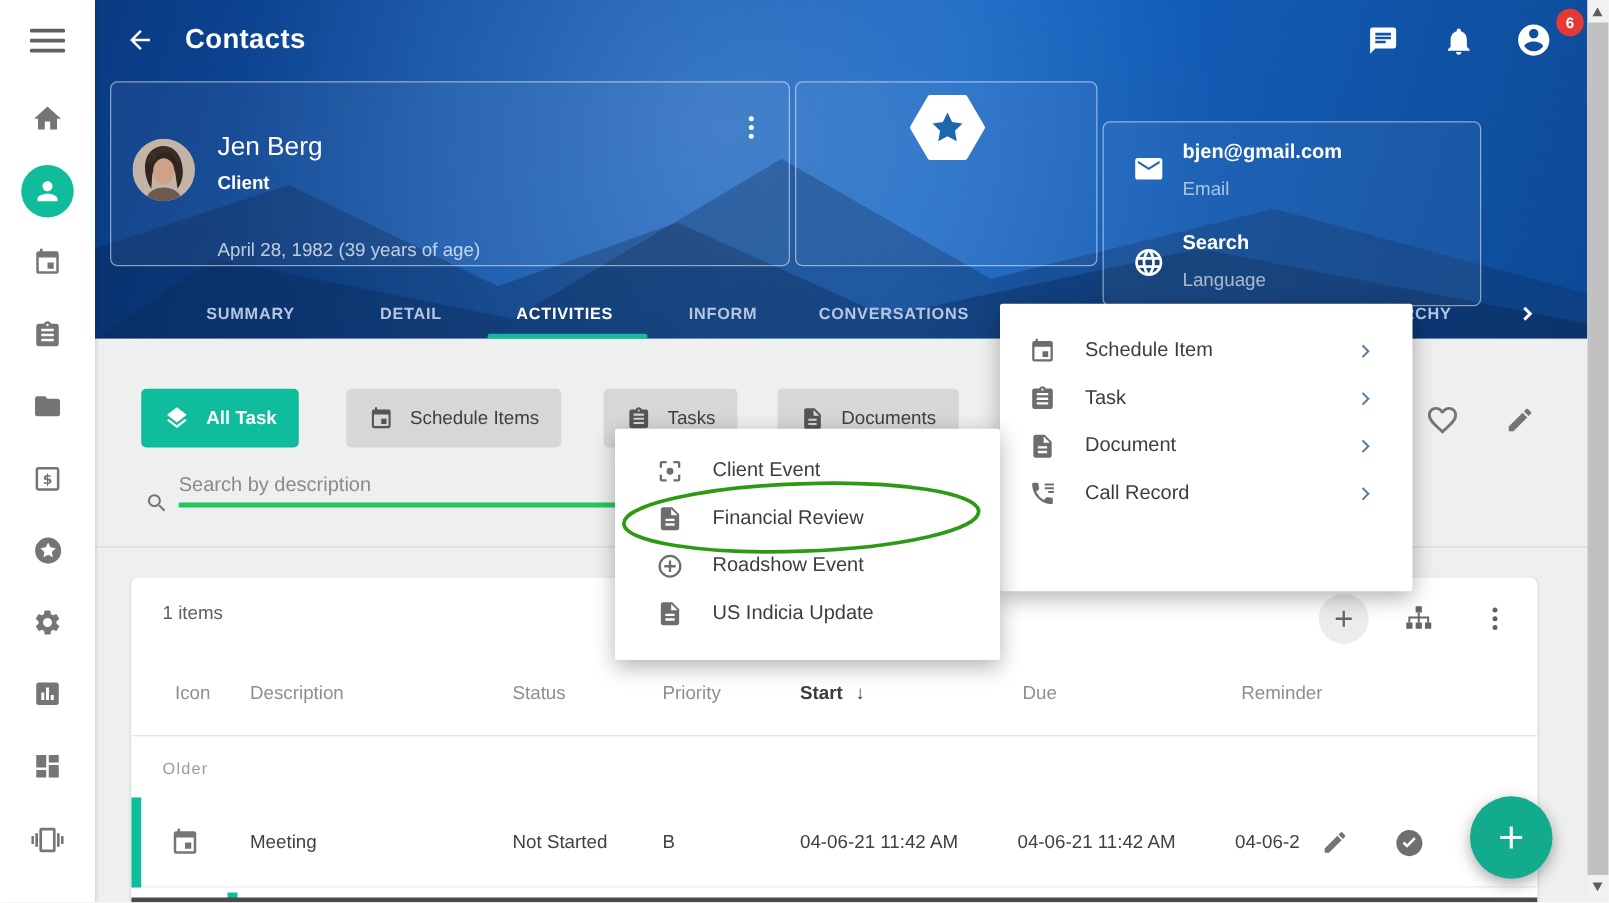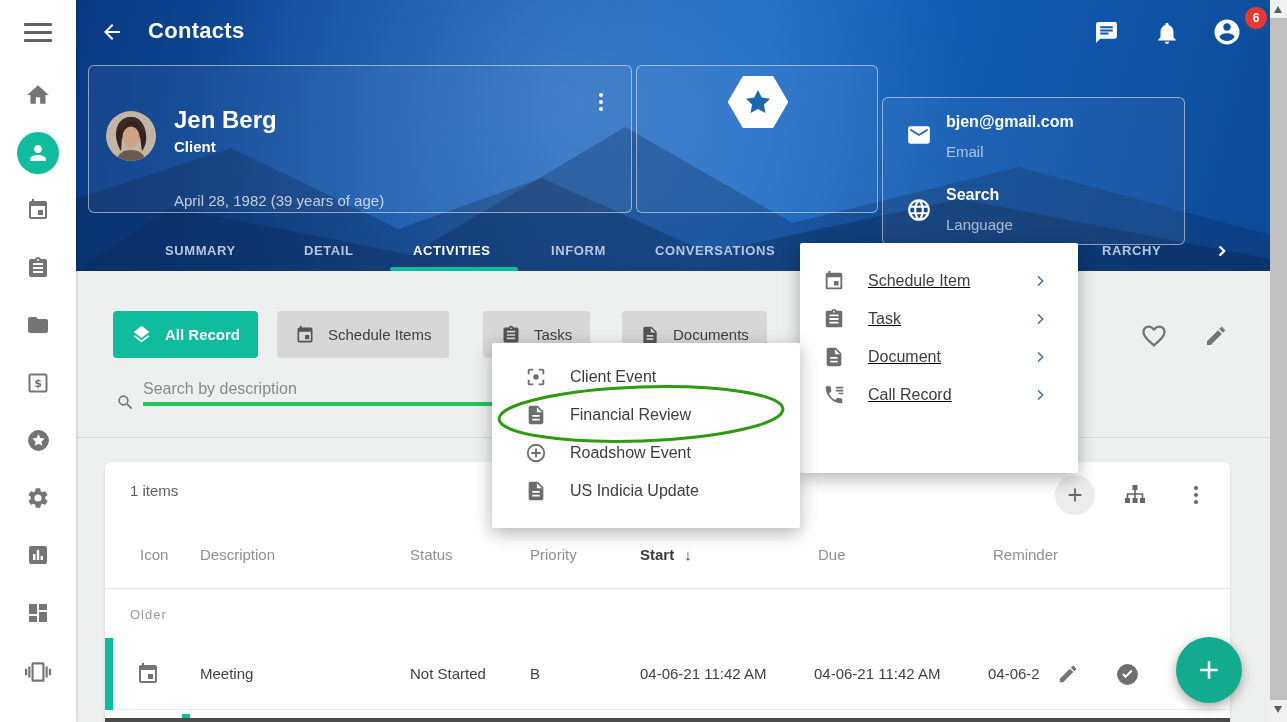--- a/index.html
+++ b/index.html
@@ -15,21 +15,21 @@
       linear-gradient(105deg,#0a3a82 0%, #0e4da0 22%, #1563c2 55%, #1157ad 78%, #0d4a97 100%);
     overflow:hidden; z-index:1; }
   .mtn1 { position:absolute; left:0; bottom:0; width:100%; height:200px; background:rgba(12,48,96,.38);
     clip-path:polygon(0 100%, 8% 68%, 28% 92%, 46% 28%, 60% 76%, 79% 48%, 100% 82%, 100% 100%); }
   .mtn2 { position:absolute; left:0; bottom:0; width:100%; height:150px; background:rgba(6,26,58,.30);
     clip-path:polygon(0 100%, 0 52%, 13% 18%, 27% 72%, 39% 38%, 53% 88%, 74% 52%, 100% 92%, 100% 100%); }
   .title { position:absolute; left:72px; top:18px; color:#fff; font-size:22px; font-weight:700; letter-spacing:.3px; }
   .hdr-card { position:absolute; top:65px; height:148px; border:1px solid rgba(255,255,255,.5); border-radius:6px; background:rgba(255,255,255,.05); }
   .kebab i { display:block; width:4px; height:4px; border-radius:50%; background:#fff; margin:3px auto; }
   .kebab.gray i { background:#636363; }
-  .w-name { color:#fff; font-size:24px; font-weight:700; }
+  .w-name { color:#fff; font-size:21px; font-weight:400; }
   .w-role { color:#fff; font-size:15px; font-weight:700; }
   .w-dim  { color:rgba(255,255,255,.72); font-size:15px;margin-top:29px; }
   .info-main { color:#fff; font-size:16px; font-weight:700; }
   .info-sub  { color:rgba(255,255,255,.62); font-size:15px; }
 
   .tabs { position:absolute; left:0; top:232px; width:100%; height:39px; }
   .tab { position:absolute; top:0; height:38px; line-height:38px; font-size:13px; font-weight:700;
          letter-spacing:.6px; color:#b6c6e0; cursor:pointer; }
   .tab.active { color:#ffffff; }
   .tab-underline { position:absolute; left:314px; top:35px; width:128px; height:4px; background:#0fbc9c; border-radius:2px; }
@@ -179,21 +179,21 @@
       </svg>
     </div>
   </div>
 
   <div class="content">
 
     <div class="btn btn-accent" style="left:37px;top:40px;">
       <svg width="21" height="21" viewBox="0 0 24 24">
         <path fill="#fff" d="M11.99 18.54l-7.37-5.73L3 14.07l9 7 9-7-1.63-1.27-7.38 5.74zM12 16l7.36-5.73L21 9l-9-7-9 7 1.63 1.27L12 16z"></path>
       </svg>
-      <span>All Record</span>
+      <span>All Task</span>
     </div>
     <div class="btn btn-gray" style="left:201px;top:40px;">
       <svg width="20" height="20" viewBox="0 0 24 24">
         <path fill="#555" d="M17 12h-5v5h5v-5zM16 1v2H8V1H6v2H5a2 2 0 0 0-2 2v14a2 2 0 0 0 2 2h14a2 2 0 0 0 2-2V5a2 2 0 0 0-2-2h-1V3h-2V1h-2zm3 18H5V8h14v11z"></path>
       </svg>
       <span>Schedule Items</span>
     </div>
     <div class="btn btn-gray" style="left:407px;top:40px;">
       <svg width="20" height="20" viewBox="0 0 24 24">
         <path fill="#555" d="M19 3h-4.18C14.4 1.84 13.3 1 12 1s-2.4.84-2.82 2H5a2 2 0 0 0-2 2v14a2 2 0 0 0 2 2h14a2 2 0 0 0 2-2V5a2 2 0 0 0-2-2zm-7 0a1 1 0 1 1 0 2 1 1 0 0 1 0-2zm5 14H7v-2h10v2zm0-4H7v-2h10v2zm0-4H7V7h10v2z"></path>
@@ -349,21 +349,21 @@
           <path d="M0 15h2V9H0v6zm3 2h2V7H3v10zm19-8v6h2V9h-2zm-3 8h2V7h-2v10zM16.5 3h-9C6.67 3 6 3.67 6 4.5v15c0 .83.67 1.5 1.5 1.5h9c.83 0 1.5-.67 1.5-1.5v-15c0-.83-.67-1.5-1.5-1.5zM16 19H8V5h8v14z"></path>
         </svg>
     </div>
     <div class="nav-item" style="top:706px;">
       <svg width="26" height="26" viewBox="0 0 24 24">
           <path d="M16 11c1.66 0 2.99-1.34 2.99-3S17.66 5 16 5s-3 1.34-3 3 1.34 3 3 3zm-8 0c1.66 0 2.99-1.34 2.99-3S9.66 5 8 5 5 6.34 5 8s1.34 3 3 3zm0 2c-2.33 0-7 1.17-7 3.5V19h14v-2.5c0-2.33-4.67-3.5-7-3.5zm8 0c-.29 0-.62.02-.97.05 1.16.84 1.97 1.97 1.97 3.45V19h6v-2.5c0-2.33-4.67-3.5-7-3.5z"></path>
         </svg>
     </div>
   </div>
 
-  <div class="menu" style="left:800px;top:243px;width:278px;height:230px;padding-top:19px;text-decoration:underline;">
+  <div class="menu" style="left:800px;top:243px;width:330px;height:230px;padding-top:19px;">
     <div class="menu-item">
       <svg class="mi-icon" style="left:23px;" width="22" height="22" viewBox="0 0 24 24">
         <path fill="#6d6d6d" d="M17 12h-5v5h5v-5zM16 1v2H8V1H6v2H5a2 2 0 0 0-2 2v14a2 2 0 0 0 2 2h14a2 2 0 0 0 2-2V5a2 2 0 0 0-2-2h-1V3h-2V1h-2zm3 18H5V8h14v11z"></path>
       </svg>
       <span class="lbl" style="margin-left:68px;">Schedule Item</span>
       <svg class="chev" width="16" height="16" viewBox="0 0 24 24">
           <path fill="none" stroke="#54799e" stroke-width="2.4" d="M9 5l7 7-7 7"></path>
         </svg>
     </div>
     <div class="menu-item">

